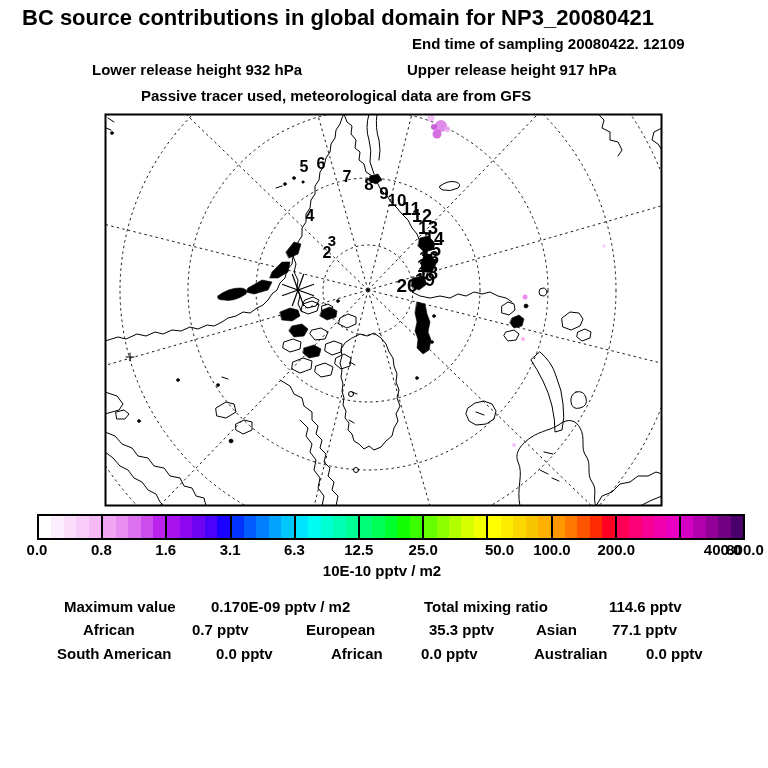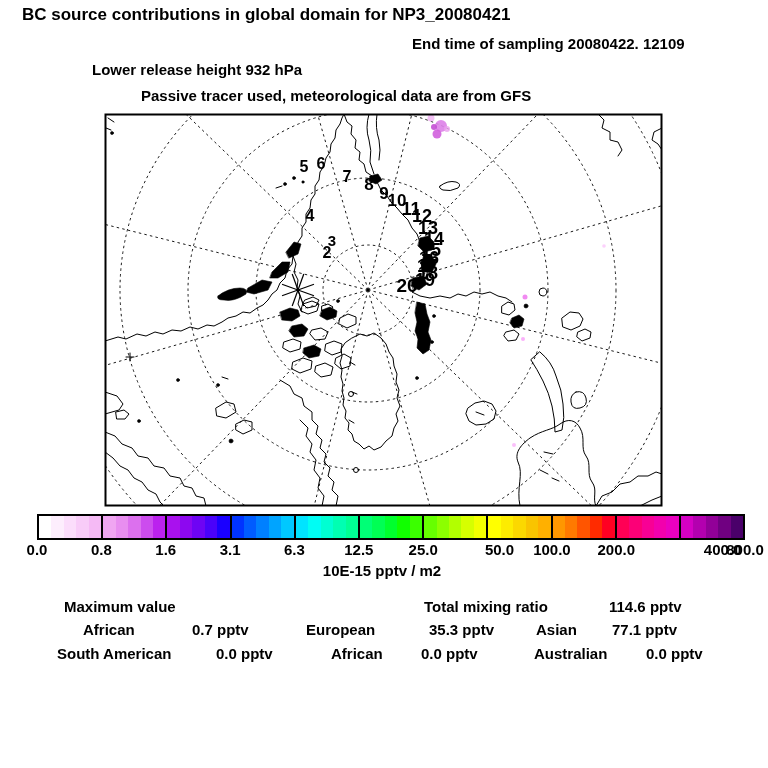--- a/index.html
+++ b/index.html
@@ -1,19 +1,19 @@
 <!DOCTYPE html>
 <html><head>
 <meta charset="utf-8">
 <style>
   html,body{margin:0;padding:0;background:#ffffff;}
   .page{position:relative;width:768px;height:768px;background:#fff;overflow:hidden;
         font-family:"Liberation Sans",sans-serif;color:#000;}
   .abs{position:absolute;white-space:nowrap;}
-  .t1{font-size:17px;font-weight:bold;}
+  .t1{font-size:22px;font-weight:bold;}
   .t2{font-size:15px;font-weight:bold;}
   .tick{position:absolute;transform:translateX(-50%);font-size:15px;font-weight:bold;top:0;}
   #colorbar{position:absolute;left:37px;top:514px;width:704px;height:22px;
             border:2px solid #000;display:flex;}
   .seg{flex:1;display:flex;border-right:2px solid #000;}
   .seg:last-child{border-right:none;}
   .cell{flex:1;}
   #tickrow{position:absolute;left:0;top:541px;width:768px;height:20px;text-align:center;}
   svg text{font-family:"Liberation Sans",sans-serif;font-weight:bold;fill:#000;}
   .coast path,.coast circle,.coast line{stroke:#000;fill:none;stroke-width:1;stroke-linejoin:round;stroke-linecap:round;}
@@ -21,20 +21,21 @@
   .grat{stroke:#000;fill:none;stroke-width:0.9;stroke-dasharray:2.5 3.2;}
 </style>
 </head>
 <body>
 
 <div class="page">
 
   <div class="abs t1" style="left:22px;top:5px;">BC  source contributions in global domain for NP3_20080421</div>
   <div class="abs t2" style="left:412px;top:35px;">End time of sampling 20080422. 12109</div>
   <div class="abs t2" style="left:92px;top:61px;">Lower release height  932 hPa</div>
+  <div class="abs t2" style="left:407px;top:61px;">Upper release height  917 hPa</div>
   <div class="abs t2" style="left:141px;top:87px;text-align:center;">Passive tracer used, meteorological data are from GFS</div>
 
   <svg id="mapsvg" width="768" height="768" viewBox="0 0 768 768" style="position:absolute;left:0;top:0;">
     <defs>
       <clipPath id="mapclip">
           <rect x="106" y="115" width="555" height="390"></rect>
         </clipPath>
     </defs>
 
     <g id="graticule" class="grat" clip-path="url(#mapclip)">
@@ -286,23 +287,24 @@
       <span class="tick" style="left: 230.091px;">3.1</span>
       <span class="tick" style="left: 294.455px;">6.3</span>
       <span class="tick" style="left: 358.818px;">12.5</span>
       <span class="tick" style="left: 423.182px;">25.0</span>
       <span class="tick" style="left: 487.545px; margin-left: 12px;">50.0</span>
       <span class="tick" style="left: 551.909px;">100.0</span>
       <span class="tick" style="left: 616.273px;">200.0</span>
       <span class="tick" style="left: 680.636px; margin-left: 42px;">400.0</span>
       <span class="tick" style="left: 745px;">800.0</span>
     </div>
-  <div class="abs t2" style="left:382px;top:562px;transform:translateX(-50%);">10E-15 pptv / m2</div>
+  <div class="abs t2" style="left:382px;top:562px;transform:translateX(-50%);">10E-10 pptv / m2</div>
 
   <div class="abs t2" style="left:64px;top:598px;">Maximum value</div>
+  <div class="abs t2" style="left:211px;top:598px;">0.170E-09 pptv / m2</div>
   <div class="abs t2" style="left:424px;top:598px;">Total mixing ratio</div>
   <div class="abs t2" style="left:609px;top:598px;">114.6 pptv</div>
 
   <div class="abs t2" style="left:83px;top:621px;">African</div>
   <div class="abs t2" style="left:192px;top:621px;">0.7 pptv</div>
   <div class="abs t2" style="left:306px;top:621px;">European</div>
   <div class="abs t2" style="left:429px;top:621px;">35.3 pptv</div>
   <div class="abs t2" style="left:536px;top:621px;">Asian</div>
   <div class="abs t2" style="left:612px;top:621px;">77.1 pptv</div>
 

